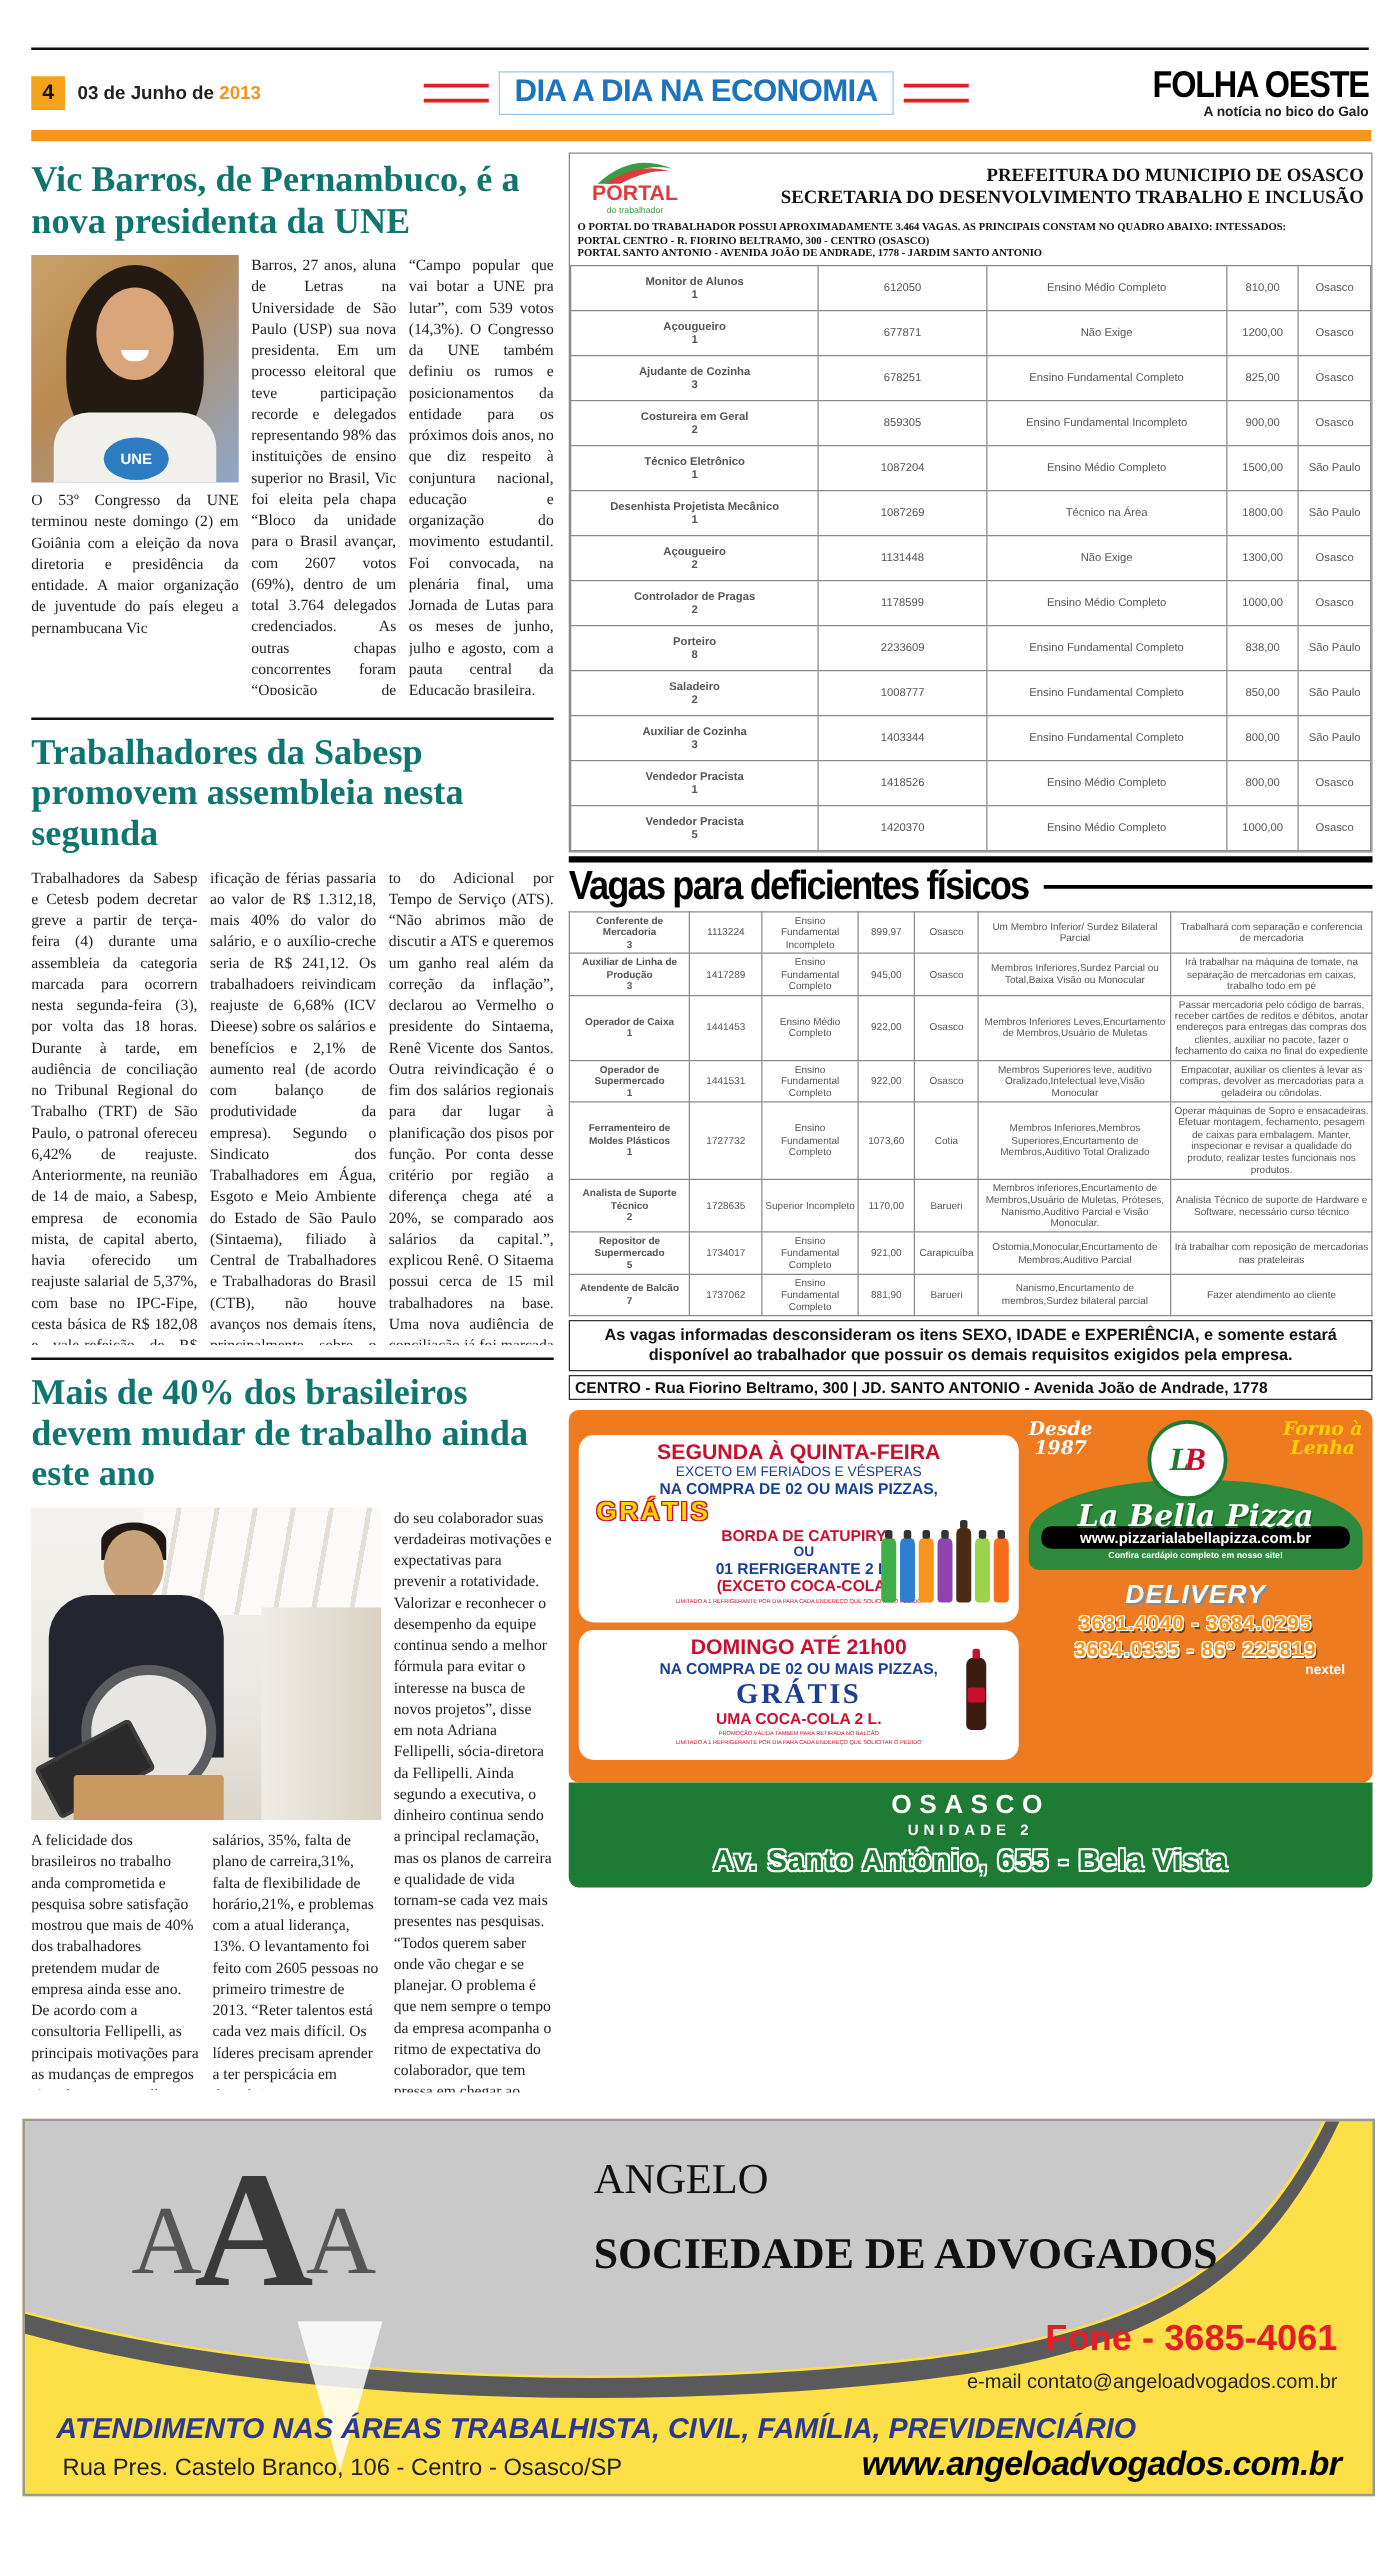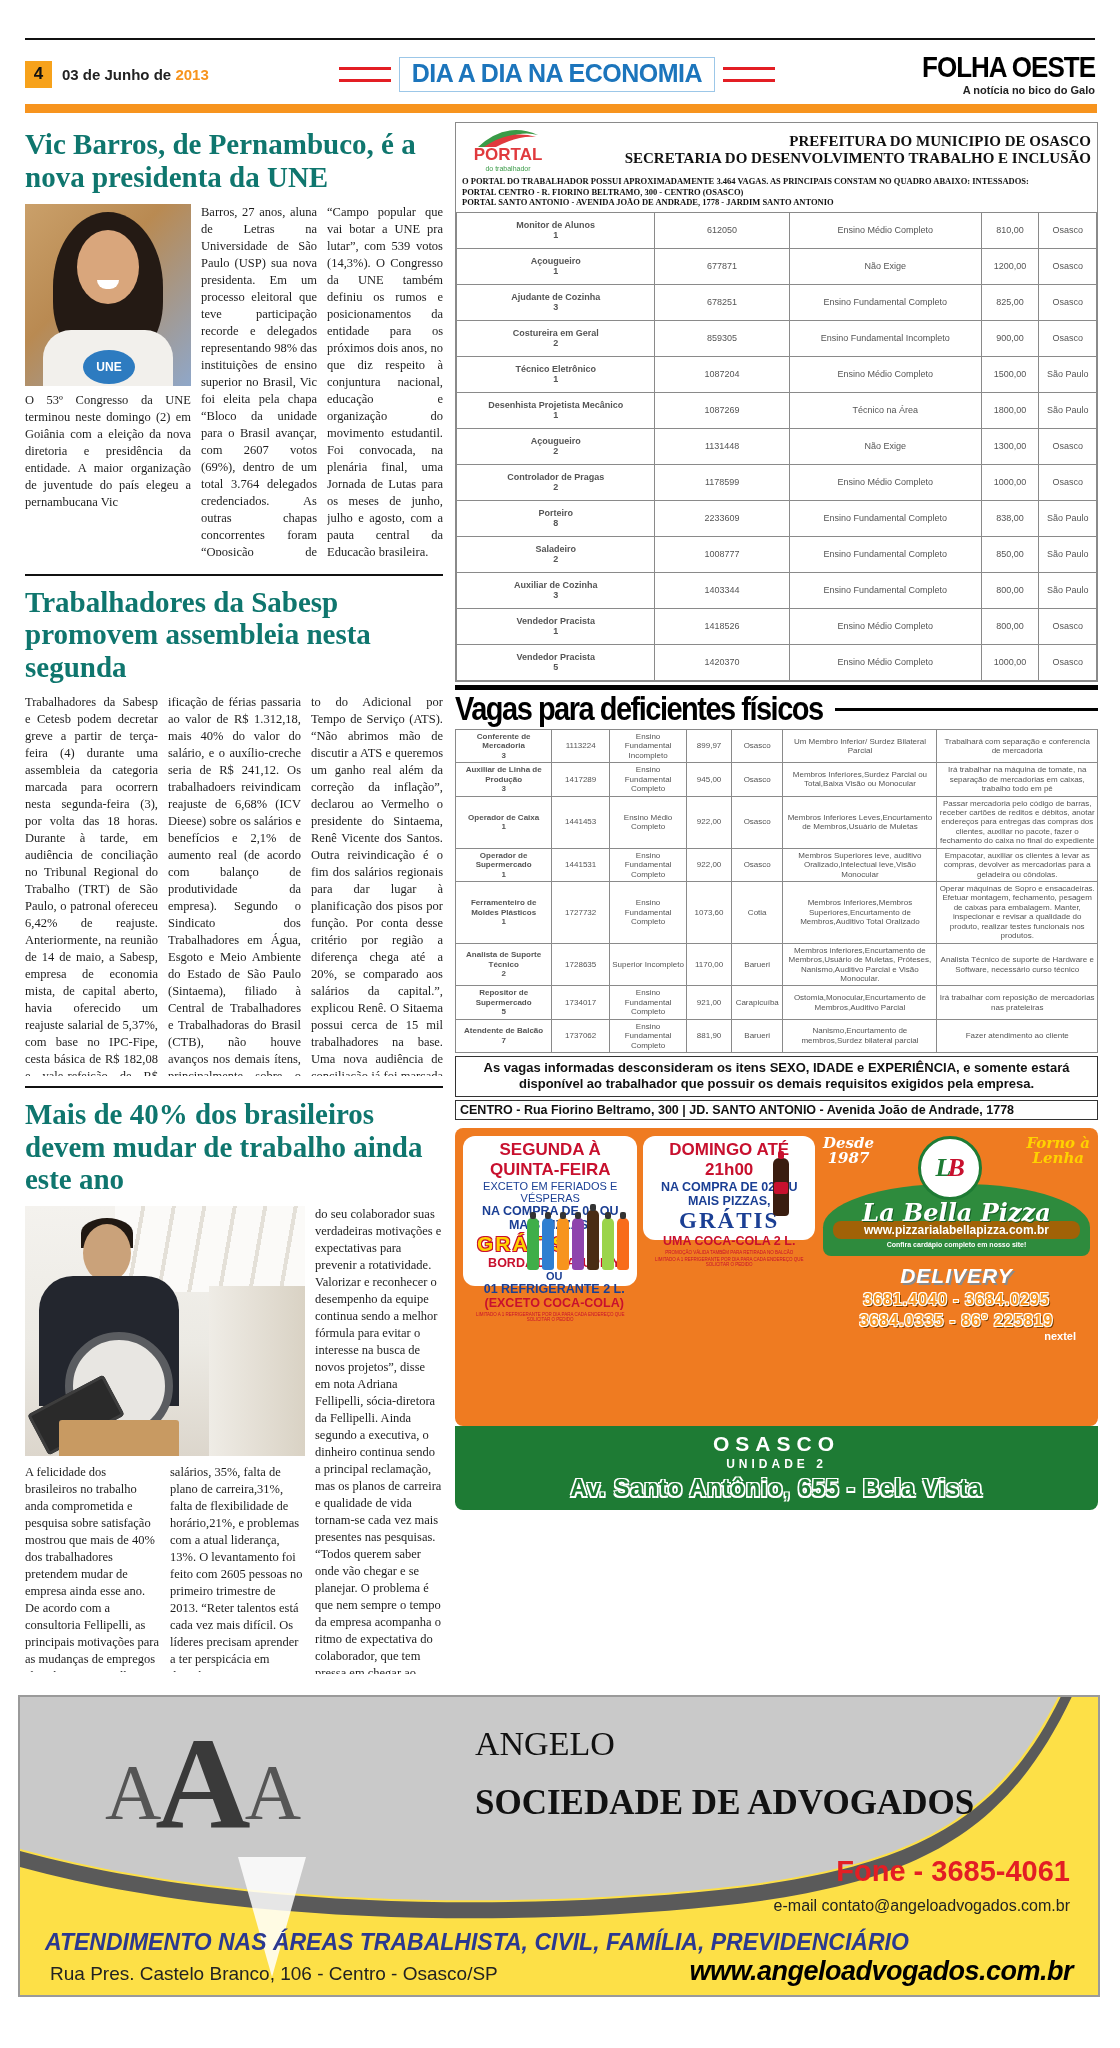--- a/index.html
+++ b/index.html
@@ -83,21 +83,21 @@
   table.def td{border:1px solid #8a8a8a;text-align:center;vertical-align:middle;padding:2px 2px;}
   table.def td.job{font-weight:bold;}
 
   .disclaimer{border:1px solid #333;margin-top:3px;padding:3px 4px;text-align:center;font:bold 13px/1.25 "Liberation Sans",sans-serif;color:#111;}
   .addrbar{border:1px solid #333;margin-top:3px;padding:2px 4px;font:bold 12.5px "Liberation Sans",sans-serif;color:#111;white-space:nowrap;}
 
   
   .pizza{margin-top:8px;background:#EF7B21;border-radius:8px;padding:6px 8px 0;height:292px;overflow:hidden;}
   .pscript{font:italic 900 23px "DejaVu Serif",serif;color:#fff;text-shadow:1px 1px 0 #b03a00,2px 2px 0 #b03a00;letter-spacing:1px;}
   .pbody{display:flex;gap:8px;margin-top:2px;}
-  .pleft{width:352px;display:flex;flex-direction:row;gap:6px;}
+  .pleft{width:352px;display:flex;flex-direction:column;gap:6px;margin-top:12px;}
   .promo{background:#fff;border-radius:12px;padding:4px 6px;text-align:center;position:relative;font-family:"Liberation Sans",sans-serif;}
   .promo .r{color:#C8102E;font-weight:900;}
   .promo .b{color:#1B3F94;font-weight:bold;}
   .promo .t17{font-size:17px;}
   .promo .t11{font-size:11px;}
   .promo .t12{font-size:12.5px;}
   .gratis1{font:900 21px "Liberation Sans",sans-serif;color:#FFD200;text-shadow:-1px -1px 0 #C8102E,1px -1px 0 #C8102E,-1px 1px 0 #C8102E,1px 1px 0 #C8102E;letter-spacing:2px;text-align:left;margin-left:8px;}
   .p1txt{text-align:center;margin-left:8px;}
   .fine{font-size:4.5px;color:#C8102E;margin-top:2px;}
   .bottles{position:absolute;right:8px;bottom:16px;display:flex;align-items:flex-end;gap:3px;}
@@ -109,21 +109,21 @@
   .coke::after{content:"";position:absolute;top:24px;left:1px;width:14px;height:12px;background:#C8102E;border-radius:2px;}
   .gratis2{font:bold 23px "Liberation Serif",serif;color:#1B3F94;letter-spacing:2px;}
   .pright{flex:1;text-align:center;color:#fff;}
   .brandrow{display:flex;justify-content:space-between;align-items:flex-start;}
   .scriptw{font:italic bold 15px "DejaVu Serif",serif;color:#fff;line-height:1.05;}
   .scripty{font:italic bold 15px "DejaVu Serif",serif;color:#FFD200;line-height:1.05;text-align:center;}
   .lbcircle{width:58px;height:58px;border-radius:50%;background:#fff;border:3px solid #1E7B34;margin:0 auto;display:flex;align-items:center;justify-content:center;font:italic 900 26px "Liberation Serif",serif;}
   .lbcircle .l{color:#1E7B34;}.lbcircle .bb{color:#C8102E;margin-left:-4px;}
   .arch{background:#2E8B3D;border-radius:48% 48% 8px 8px/60% 60% 8px 8px;margin-top:-16px;padding:14px 4px 8px;}
   .lbname{font:italic 900 24px "DejaVu Serif",serif;color:#fff;text-shadow:1px 1px 0 #145c24;white-space:nowrap;letter-spacing:0;}
-  .siteband{background:#a16207;border-radius:8px;margin:-6px 6px 0;padding:2px 2px;font:bold 12px "Liberation Sans",sans-serif;color:#fff;}
+  .siteband{background:#000000;border-radius:8px;margin:-6px 6px 0;padding:2px 2px;font:bold 12px "Liberation Sans",sans-serif;color:#fff;}
   .sitesub{font:bold 7px "Liberation Sans",sans-serif;color:#fff;margin-top:2px;}
   .delivery{font:italic 900 21px "Liberation Sans",sans-serif;color:#fff;text-shadow:2px 2px 0 #8a8a8a;margin-top:8px;letter-spacing:1px;}
   .phones{font:900 16px "Liberation Sans",sans-serif;color:#F7941E;text-shadow:-1px -1px 0 #fff,1px -1px 0 #fff,-1px 1px 0 #fff,1px 1px 0 #fff,2px 2px 0 #7a3c00;letter-spacing:1px;margin-top:3px;}
   .nextel{font:bold 11px "Liberation Sans",sans-serif;color:#fff;text-align:right;margin-right:14px;}
   .greenband{background:#1E7B34;border-radius:0 0 8px 8px;margin-top:0;padding:6px 4px 8px;text-align:center;}
   .gb1{font:900 21px "Liberation Sans",sans-serif;color:#fff;letter-spacing:6px;}
   .gb2{font:900 12px "Liberation Sans",sans-serif;color:#fff;letter-spacing:4px;margin-top:1px;}
   .gb3{font:900 23px "Liberation Sans",sans-serif;color:#1E7B34;letter-spacing:1px;margin-top:4px;text-shadow:-1.5px -1.5px 0 #fff,1.5px -1.5px 0 #fff,-1.5px 1.5px 0 #fff,1.5px 1.5px 0 #fff;}
 
   

